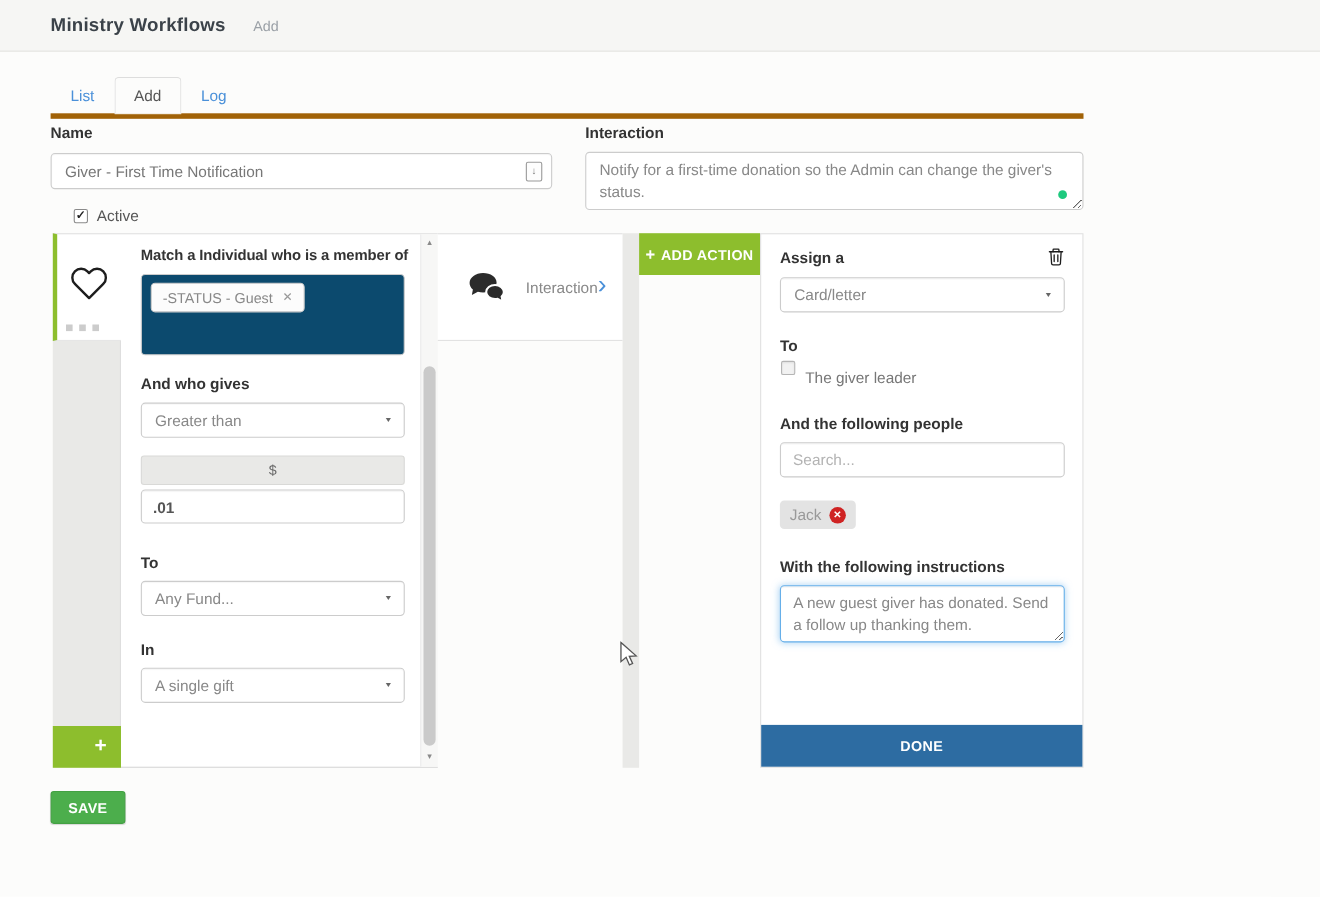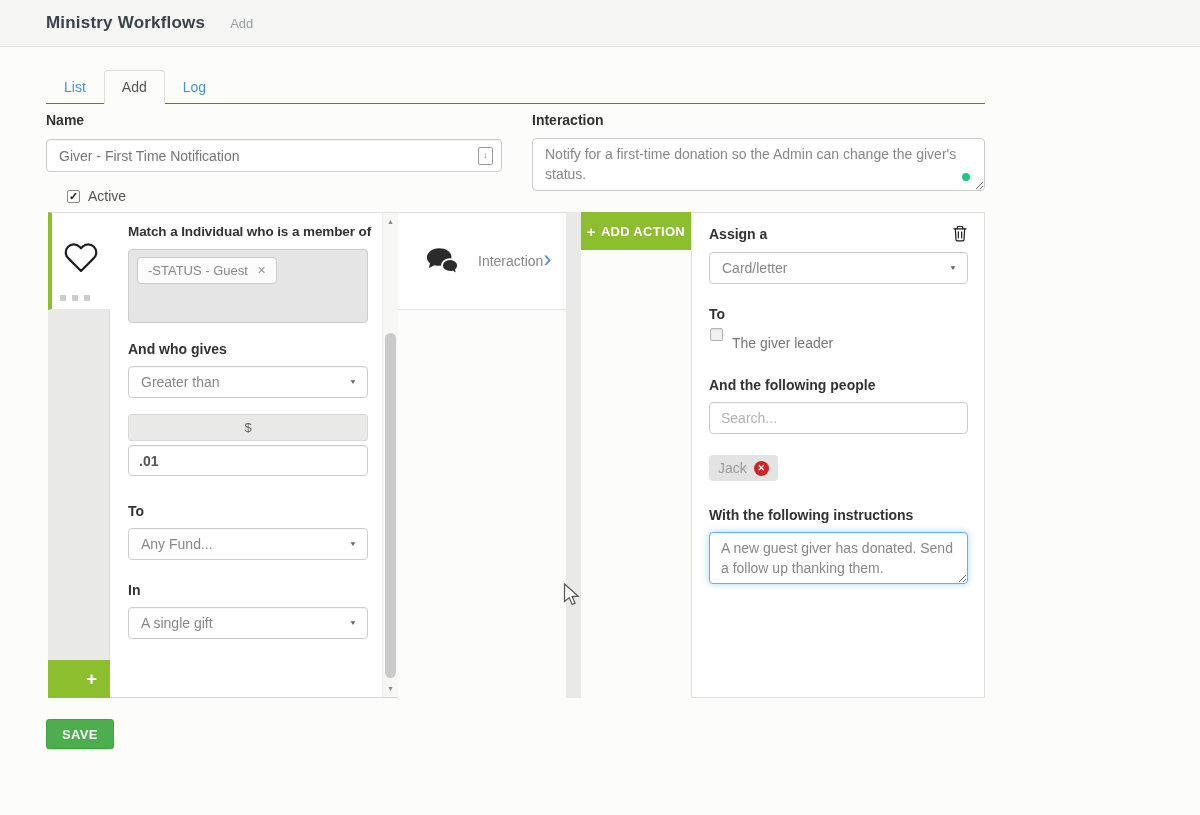--- a/index.html
+++ b/index.html
@@ -4,21 +4,21 @@
 <style>
   html,body{margin:0;padding:0;}
   #app{position:relative;width:1200px;height:815px;background:#fcfcfb;font-family:"Liberation Sans",sans-serif;overflow:hidden;}
 
   
   .hdr{position:absolute;top:0;left:0;right:0;height:47px;background:#f6f6f4;border-bottom:1px solid #e4e4e2;display:flex;align-items:center;padding-left:46px;box-sizing:border-box;}
   .hdr h1{font-size:17px;color:#3b4249;font-weight:600;margin:0;letter-spacing:.2px;}
   .hdr .sect{margin-left:25px;font-size:13px;color:#9aa0a6;}
 
   
-  .tabs{position:absolute;left:46px;top:70px;width:939px;display:flex;align-items:flex-start;border-bottom:1px solid #a16207;}
+  .tabs{position:absolute;left:46px;top:70px;width:939px;display:flex;align-items:flex-start;border-bottom:5px solid #a16207;}
   .tab{padding:8px 17px;font-size:14px;color:#4a90d9;cursor:pointer;margin-bottom:-1px;border:1px solid transparent;}
   .tab.active{background:#fcfcfb;border-color:#ddd #ddd #fcfcfb;border-radius:4px 4px 0 0;color:#555;}
 
   
   .flabel{font-size:14px;font-weight:700;color:#333;}
 
   .name-label{position:absolute;left:46px;top:112px;}
   .name-wrap{position:absolute;left:46px;top:139px;width:456px;height:33px;}
   .txt{width:100%;height:100%;border:1px solid #ccc;border-radius:4px;padding:6px 30px 6px 12px;font-size:14px;color:#777;background:#fff;box-sizing:border-box;font-family:inherit;box-shadow:inset 0 1px 1px rgba(0,0,0,.05);outline:none;}
   .autofill-icon{position:absolute;right:9px;top:8px;width:13px;height:16px;border:1px solid #9a9a9a;border-radius:2px;color:#777;font-size:9px;line-height:15px;text-align:center;background:#fdfdfd;}
@@ -39,21 +39,21 @@
   .rail-top svg{margin-top:-8px;}
   .rail-dots{position:absolute;left:8px;bottom:8px;display:flex;gap:6px;}
   .rail-dots i{width:6px;height:6px;background:#ccc;display:block;}
   .rail-body{flex:1;background:#e9e9e7;border-right:1px solid #dedede;}
   .rail-plus{height:38px;background:#8dbe2d;border:none;color:#fff;font-size:19px;font-weight:700;text-align:right;padding:0 13px 0 0;cursor:pointer;font-family:inherit;}
 
   
   .panel{position:absolute;left:110px;top:212px;width:288px;height:486px;background:#fff;border-top:1px solid #e0e0e0;border-bottom:1px solid #d6d6d6;box-sizing:border-box;}
   .panel-content{position:absolute;left:0;top:0;right:15px;bottom:0;padding:11px 15px 0 18px;}
   .panel-heading{font-size:13.5px;font-weight:700;color:#333;white-space:nowrap;letter-spacing:-.1px;}
-  .tagbox{margin-top:10px;height:74px;border:1px solid #ccc;border-radius:4px;padding:7px 8px;box-sizing:border-box;background:#e5e5e5;cursor:text;}
+  .tagbox{margin-top:10px;height:74px;border:1px solid #ccc;border-radius:4px;padding:7px 8px;box-sizing:border-box;background:#0c4a6e;cursor:text;}
   .tagpill{display:inline-flex;align-items:center;border:1px solid #ccc;border-radius:4px;background:#fcfcfc;padding:5px 10px;font-size:13px;color:#888;gap:9px;}
   .tag-x{font-style:normal;color:#999;font-size:11px;cursor:pointer;}
   .lbl{display:block;font-size:14px;font-weight:700;color:#333;}
   .mt18{margin-top:18px;} .mt27{margin-top:27px;} .mt22{margin-top:22px;} .mt26{margin-top:26px;}
   .select{position:relative;margin-top:9px;height:32px;border:1px solid #ccc;border-radius:4px;background:#fff;display:flex;align-items:center;padding:0 40px 0 12px;font-size:14px;color:#888;cursor:pointer;box-sizing:border-box;box-shadow:inset 0 1px 1px rgba(0,0,0,.04);}
   .caret{position:absolute;right:10px;top:50%;transform:translateY(-55%) scaleY(.8);font-size:8px;color:#666;font-style:normal;}
   .addon{margin-top:16px;height:25px;background:#e9e9e7;border:1px solid #d9d9d7;border-radius:3px;display:flex;align-items:center;justify-content:center;font-size:13px;color:#666;}
   .amount{margin-top:4px;width:100%;height:31px;border:1px solid #ccc;border-radius:4px;padding:6px 10px;font-size:14px;color:#555;box-sizing:border-box;font-family:inherit;box-shadow:inset 0 1px 1px rgba(0,0,0,.05);outline:none;font-weight:bold;}
 
   .scrollbar{position:absolute;right:0;top:0;bottom:0;width:15px;background:#f7f7f6;border-left:1px solid #ececec;}
@@ -212,20 +212,21 @@
       <input class="search" placeholder="Search..." style="">
       <div>
         <span class="person-pill">
           <span>Jack</span>
           <i class="redx">✕</i>
         </span>
       </div>
       <label class="lbl mt26">With the following instructions</label>
       <textarea class="instr" style="">A new guest giver has donated. Send a follow up thanking them.</textarea>
     </div>
+    <button class="done">DONE</button>
   </div>
 
   <button class="save">SAVE</button>
 
   <svg class="cursor" width="18" height="24" viewBox="0 0 18 24">
     <path d="M1.5 1 L1.5 18.5 L6.2 14.6 L9.2 21.5 L12.1 20.2 L9.1 13.6 L15.3 13.2 Z" fill="#fff" stroke="#555" stroke-width="1.2"></path>
   </svg>
 
 </div>
 

